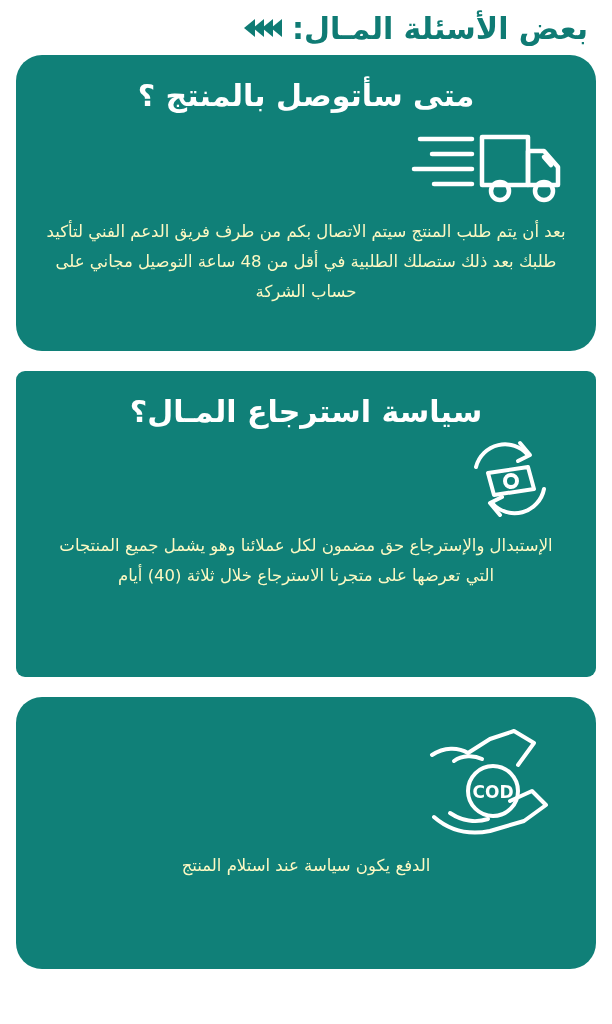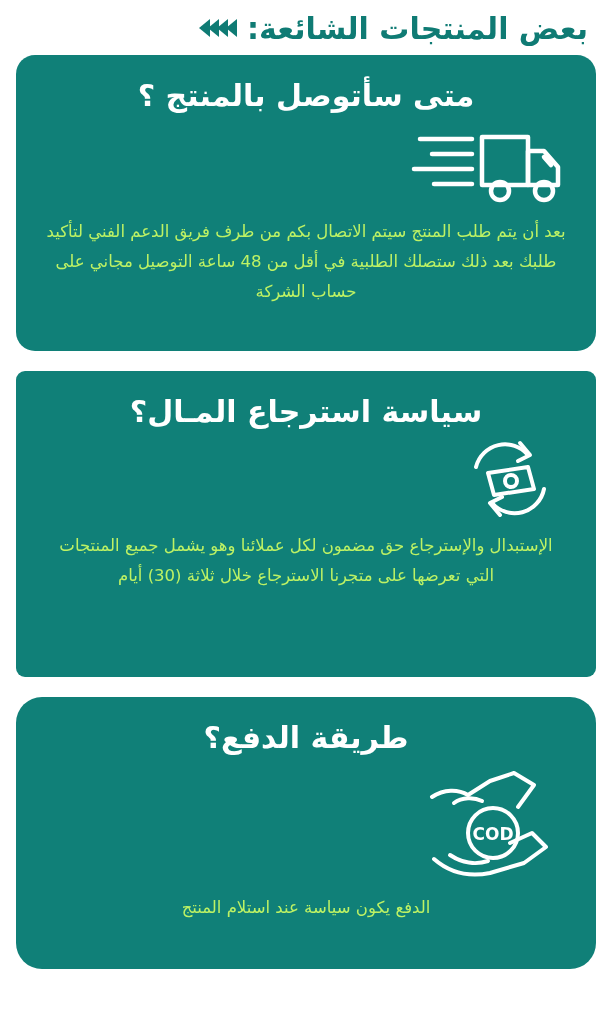--- a/index.html
+++ b/index.html
@@ -77,38 +77,38 @@
     color: #ffffff;
   }
   .card-icon {
     display: flex;
     align-items: center;
     margin: 6px 0 10px 0;
   }
   .card-body {
     font-size: 16.5px;
     line-height: 1.82;
-    color: #bef264;
+    color: #fef9c3;
     font-weight: normal;
     padding: 0 4px;
   }
 
-  #card-delivery { min-height: 296px; border-radius: 19px; }
+  #card-delivery { min-height: 296px; }
   #card-refund   { min-height: 306px; border-radius: 9px; }
   #card-payment  { min-height: 272px; margin-bottom: 0; }
 
   svg { display: block; }
 </style>
 </head>
 <body>
 
 <div class="page">
 
   <div class="header">
-    <span class="header-title">بعض المنتجات الشائعة:</span>
+    <span class="header-title">بعض الأسئلة المـال:</span>
     <span class="chevrons">
       <span class="chev"></span>
         <span class="chev"></span>
         <span class="chev"></span>
         <span class="chev"></span>
     </span>
   </div>
 
   <div class="card" id="card-delivery">
     <div class="card-title">متى سأتوصل بالمنتج ؟</div>
@@ -140,25 +140,24 @@
 
         <path d="M26 30 A30 30 0 0 1 78 18"></path>
         <polyline points="70,6 80,18 68,24"></polyline>
         <path d="M94 52 A30 30 0 0 1 42 66"></path>
         <polyline points="50,78 40,66 52,60"></polyline>
 
         <path d="M38 36 L78 30 L84 52 L44 58 Z"></path>
         <circle cx="61" cy="44" r="6"></circle>
       </svg>
     </div>
-    <div class="card-body">الإستبدال والإسترجاع حق مضمون لكل عملائنا وهو يشمل جميع المنتجات التي تعرضها على متجرنا الاسترجاع خلال ثلاثة (30) أيام</div>
+    <div class="card-body">الإستبدال والإسترجاع حق مضمون لكل عملائنا وهو يشمل جميع المنتجات التي تعرضها على متجرنا الاسترجاع خلال ثلاثة (40) أيام</div>
   </div>
 
   <div class="card" id="card-payment">
-    <div class="card-title">طريقة الدفع؟</div>
     <div class="card-icon">
       <svg width="160" height="120" viewBox="0 0 160 120" fill="none" stroke="#ffffff" stroke-width="4" stroke-linecap="round" stroke-linejoin="round">
 
         <path d="M22 34 C34 26 48 26 58 32 L80 18 L104 10 L124 22 L108 44"></path>
         <path d="M44 40 C52 34 64 34 72 38"></path>
 
         <circle cx="83" cy="70" r="25"></circle>
         <text x="83" y="77" font-family="DejaVu Sans, sans-serif" font-size="17" font-weight="bold" fill="#ffffff" stroke="none" text-anchor="middle">COD</text>
 
         <path d="M24 96 C40 110 60 114 80 110 L114 100 L136 84 L122 70 L100 80"></path>

